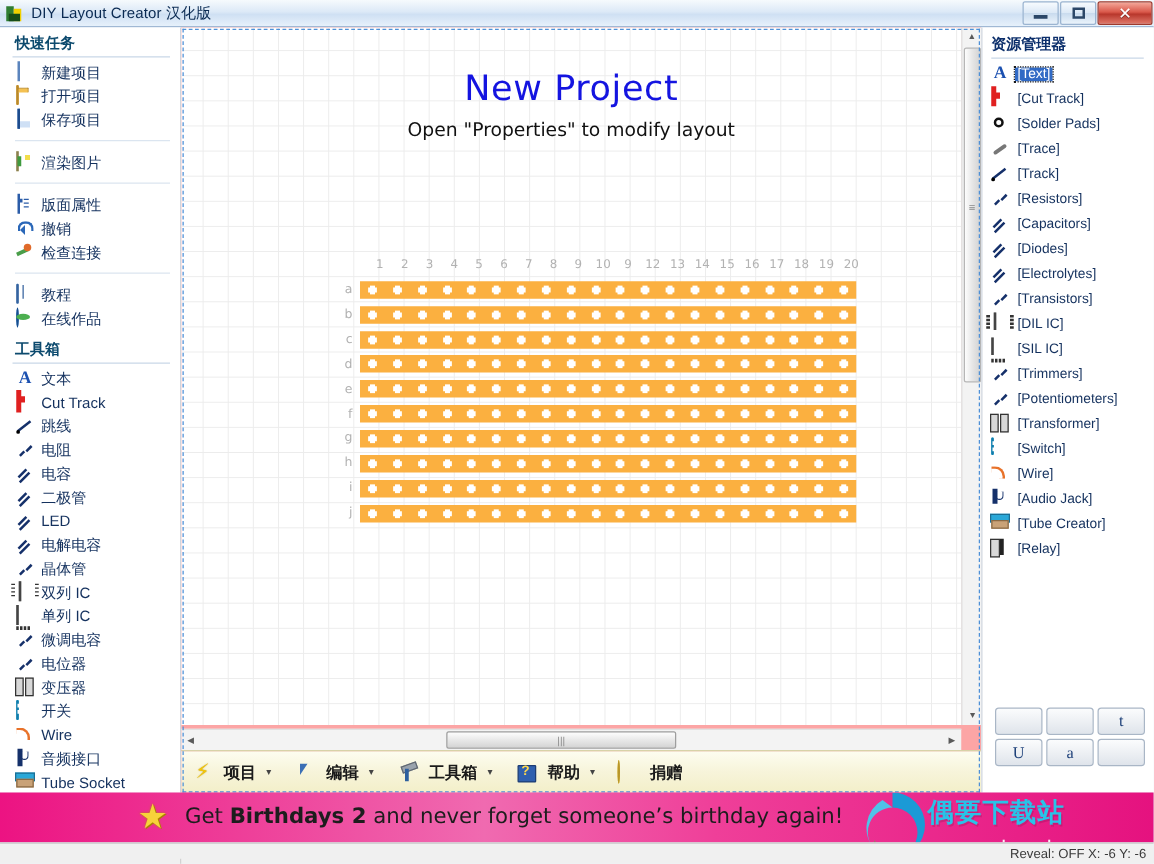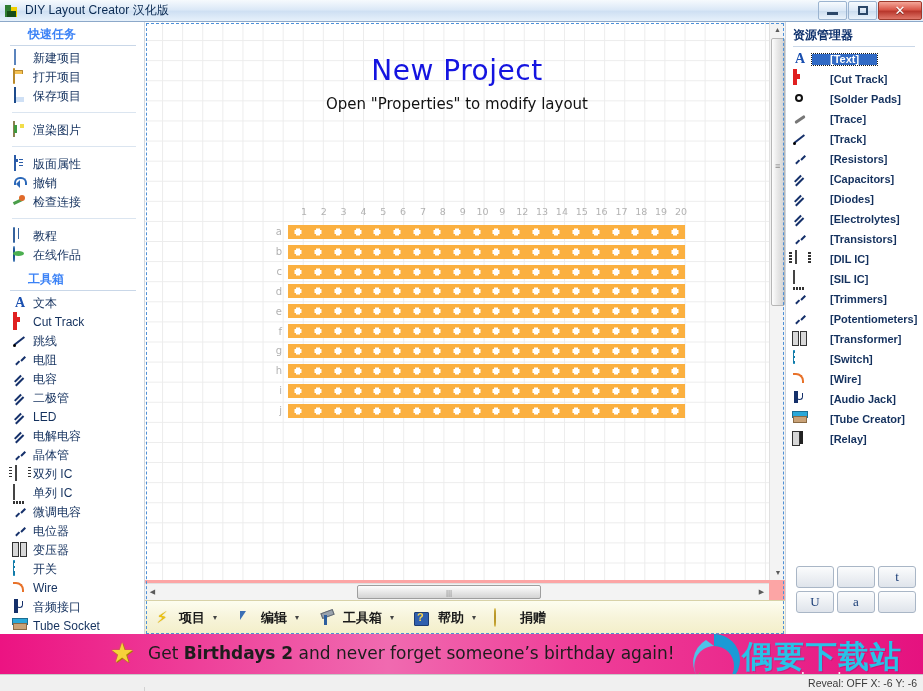--- a/index.html
+++ b/index.html
@@ -66,22 +66,22 @@
   
   .left-panel {
     width: 145px; height: 612px;
     background: #ffffff;
     border-right: 1px solid #cfd6de;
     position: relative;
     overflow: hidden;
     flex: none;
   }
   .sec-head {
-    font-size: 12px; font-weight: bold; color: #3b82f6;
-    padding: 4px 0 2px 28px;
+    font-size: 12px; font-weight: bold; color: #0c4a6e;
+    padding: 4px 0 2px 12px;
   }
   .sec-rule { height:1px; background:#c9d7e8; margin: 0 8px 2px 10px; }
   .sep { height:1px; background:#dbe5f0; margin: 7px 8px 7px 12px; }
   .item {
     display: flex; align-items: center;
     height: 19px; padding-left: 12px; gap: 5px;
     font-size: 12px; color: #14315e;
     cursor: default; white-space: nowrap;
   }
   .item .lbl { line-height: 1; }
@@ -286,21 +286,21 @@
     background: #ffffff;
     border-left: 1px solid #cfd6de;
     flex: none; position: relative; overflow: hidden;
   }
   .r-head { font-size: 12px; font-weight: bold; color: #0c2f6b; padding: 5px 0 2px 7px; }
   .r-rule { height:1px; background:#c9d7e8; margin: 0 8px 2px 7px; }
   .ritem {
     display:flex; align-items:center; height:20px; padding-left:6px; gap:4px;
     font-size:11px; color:#14315e; white-space:nowrap; cursor:default;
   }
-  .ritem .rlbl { line-height:1; padding:0 18px;font-weight:bold; }
+  .ritem .rlbl { line-height:1; padding:0 2px; }
   .ritem.sel .rlbl { background:#316ac5; color:#fff; outline:1px dotted #1a1a1a; }
 
   .fontbtns {
     position:absolute; left:10px; bottom:21px;
     display:grid; grid-template-columns:repeat(3,38px); grid-template-rows:repeat(2,22px); gap:3px;
   }
   .fbtn {
     border:1px solid #a9b6c6; border-radius:3px;
     background: linear-gradient(to bottom,#fbfcfd,#eceff3 55%,#dfe4eb);
     display:flex; align-items:center; justify-content:center;
@@ -323,21 +323,21 @@
     position:absolute; left:148px; top:9px;
     font-size:17px; color:#1d1d1d;
     font-family:"DejaVu Sans", sans-serif;
   }
   .ad-text b { font-weight: bold; }
   .wm-swirl {
     position:absolute; left:684px; top:-4px; width:60px; height:60px;
   }
   .wm-cn {
     position:absolute; left:742px; top:2px;
-    font-size:31px; font-weight:bold; color:#28c3e8;
+    font-size:21px; font-weight:bold; color:#28c3e8;
     letter-spacing:1px; font-family:"DejaVu Sans", sans-serif;
     text-shadow: 1px 1px 0 rgba(0,0,0,.12);
   }
   .wm-url {
     position:absolute; left:736px; top:36px;
     font-size:17px; color:#ffffff; opacity:.92;
     font-family:"DejaVu Sans", sans-serif; letter-spacing:.5px;
   }
 
   

